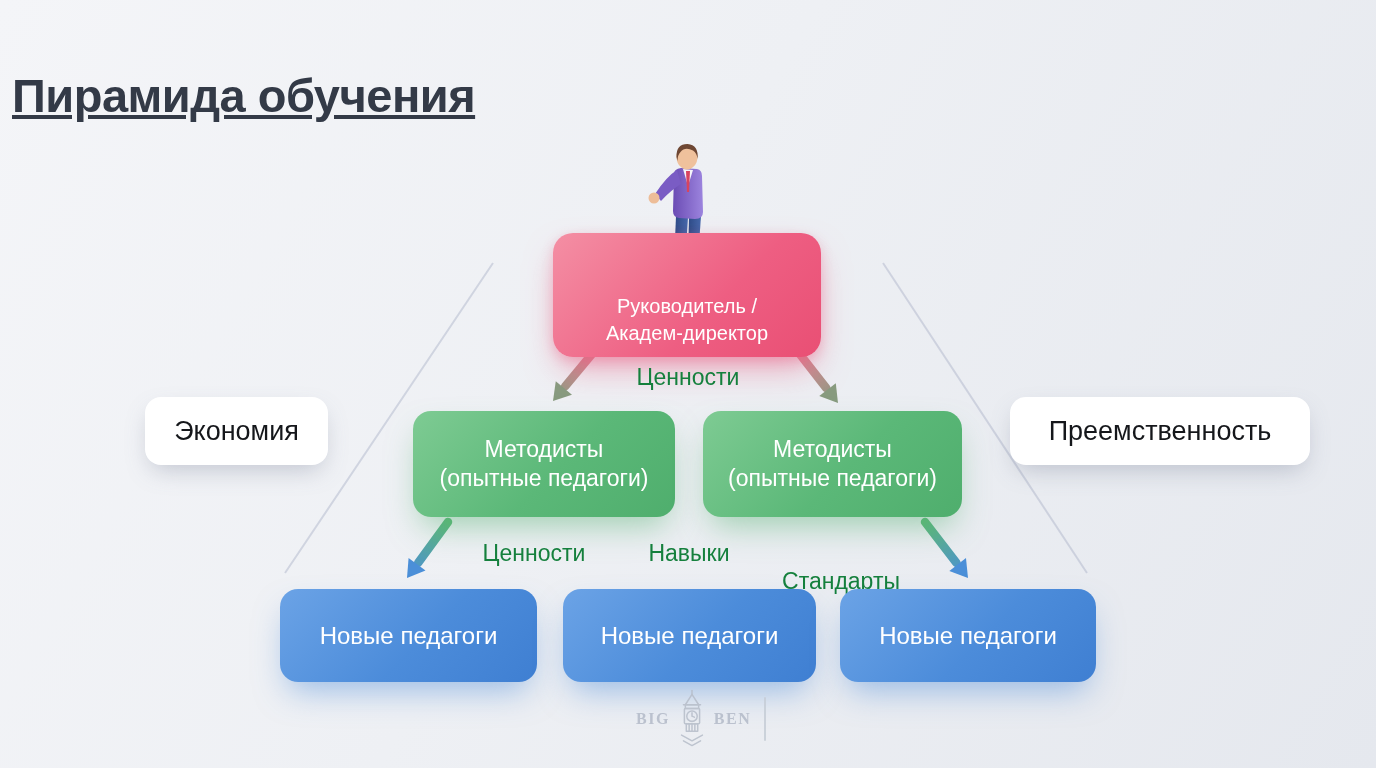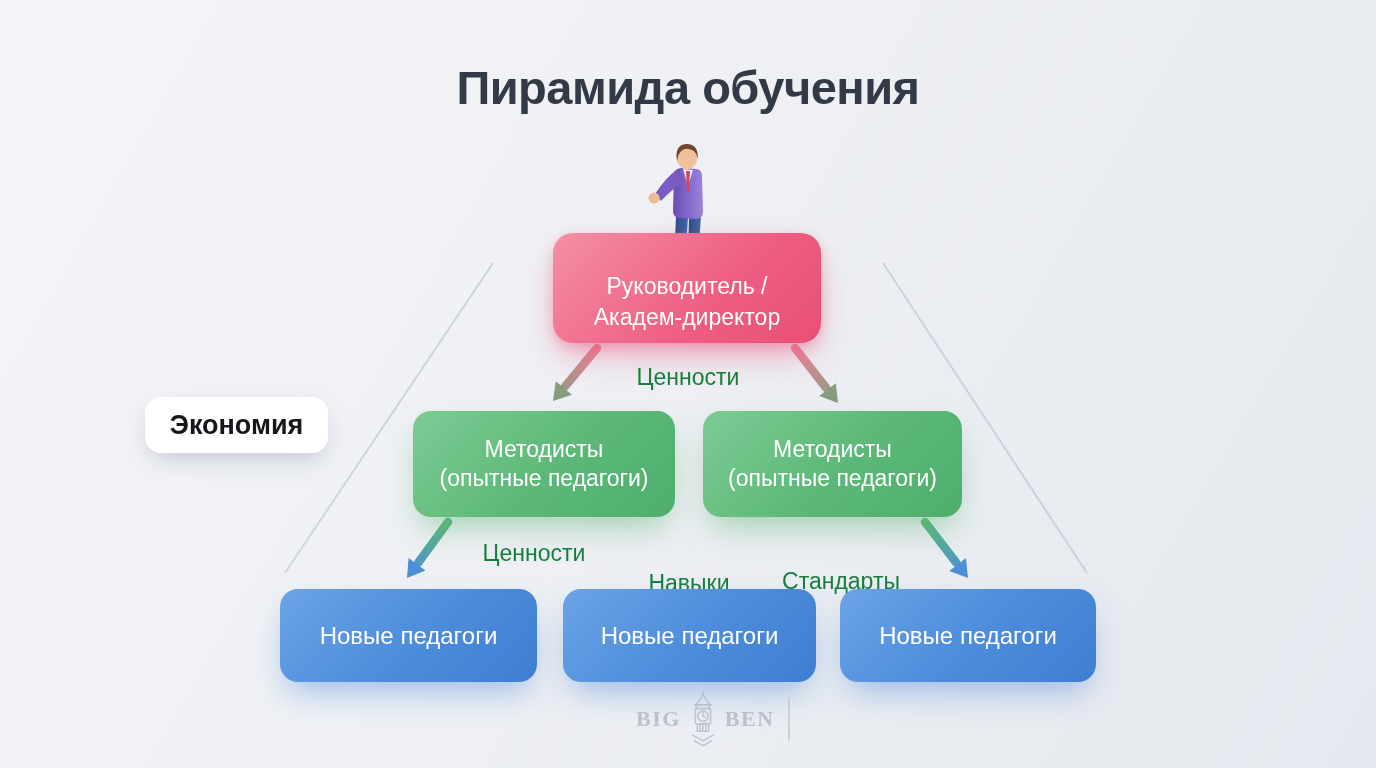--- a/index.html
+++ b/index.html
@@ -4,76 +4,77 @@
 <style>
   html,body{margin:0;padding:0;}
   body{
     width:1376px;height:768px;overflow:hidden;
     font-family:"Liberation Sans",sans-serif;
     background:linear-gradient(120deg,#f4f5f8 0%,#eef0f4 45%,#e5e8ee 100%);
     position:relative;
   }
   .stage{position:absolute;inset:0;}
   .title{
-    position:absolute;left:0;right:0;top:56px;margin:4px;
-    text-align:center;font-size:47px;font-weight:700;color:#333a47;
+    position:absolute;left:0;right:0;top:56px;margin:12px;
+    font-size:47px;font-weight:700;color:#333a47;
     letter-spacing:-0.5px;
+    text-decoration:underline;
   }
   .overlay{position:absolute;left:0;top:0;width:1376px;height:768px;pointer-events:none;}
   .node{
     position:absolute;display:flex;align-items:center;justify-content:center;
     text-align:center;color:#ffffff;white-space:pre-line;
   }
   .node-director{
-    left:553px;top:233px;width:268px;height:110px;border-radius:20px;
+    left:553px;top:233px;width:268px;height:124px;border-radius:20px;
     background:linear-gradient(135deg,#f48fa4 0%,#ee5e82 60%,#e94f74 100%);
     box-shadow:0 16px 34px -8px rgba(233,80,120,.55),0 4px 12px rgba(233,80,120,.25);
-    font-size:23px;line-height:1.32;
+    font-size:20px;line-height:1.32;
     align-items:flex-end;padding-bottom:11px;box-sizing:border-box;
   }
   .node-green{
     top:411px;height:106px;border-radius:18px;
     background:linear-gradient(135deg,#7ecb93 0%,#5bb878 55%,#4fae6d 100%);
     box-shadow:0 16px 32px -8px rgba(80,175,110,.5);
     font-size:23px;line-height:1.28;
   }
   .node-green.g1{left:413px;width:262px;}
   .node-green.g2{left:703px;width:259px;}
   .node-blue{
     top:589px;height:93px;border-radius:18px;
     background:linear-gradient(135deg,#6ba3e6 0%,#4c8cda 55%,#3f7fd2 100%);
     box-shadow:0 16px 32px -8px rgba(70,135,215,.5);
     font-size:24px;
   }
   .node-blue.b1{left:280px;width:257px;}
   .node-blue.b2{left:563px;width:253px;}
   .node-blue.b3{left:840px;width:256px;}
   .pill{
-    position:absolute;top:397px;height:56px;border-radius:16px;background:#ffffff;
+    position:absolute;top:397px;height:68px;border-radius:16px;background:#ffffff;
     display:flex;align-items:center;justify-content:center;
-    font-size:27px;font-weight:700;color:#15171b;
+    font-size:27px;font-weight:400;color:#15171b;
     box-shadow:0 10px 24px -6px rgba(100,110,135,.35);
   }
   .pill-left{left:145px;width:183px;}
   .pill-right{left:1010px;width:300px;}
   .edge-label{
     position:absolute;transform:translateX(-50%);
     font-size:23px;font-weight:500;color:#15803d;white-space:nowrap;
   }
   .el-top{left:688px;top:364px;}
   .el-b1{left:534px;top:540px;}
-  .el-b2{left:689px;top:570px;}
+  .el-b2{left:689px;top:540px;}
   .el-b3{left:841px;top:568px;}
   .person{position:absolute;left:641px;top:142px;width:70px;height:136px;}
   .footer{
     position:absolute;left:636px;top:688px;height:62px;
     display:flex;align-items:center;opacity:.85;
   }
   .brand-word{
-    font-family:"Liberation Serif",serif;font-weight:700;font-size:22px;
+    font-family:"Liberation Serif",serif;font-weight:700;font-size:16px;
     letter-spacing:1.5px;color:#b3bac8;
   }
   .tower{width:38px;height:60px;margin:0 3px;}
   .footer-divider{width:2px;height:44px;background:#c6ccd6;margin:0 13px;border-radius:1px;}
   .tagline{
     font-size:13px;line-height:1.22;letter-spacing:1px;color:#b9c0cd;
     white-space:pre-line;font-weight:500;
   }
 </style>
 </head>
@@ -150,20 +151,21 @@
   <div class="node node-green g1">
     <span>Методисты
 (опытные педагоги)</span>
   </div>
   <div class="node node-green g2">
     <span>Методисты
 (опытные педагоги)</span>
   </div>
 
   <div class="pill pill-left">Экономия</div>
+  <div class="pill pill-right">Преемственность</div>
 
   <div class="edge-label el-b1">Ценности</div>
   <div class="edge-label el-b2">Навыки</div>
   <div class="edge-label el-b3">Стандарты</div>
 
   <div class="node node-blue b1">
     <span>Новые педагоги</span>
   </div>
   <div class="node node-blue b2">
     <span>Новые педагоги</span>

